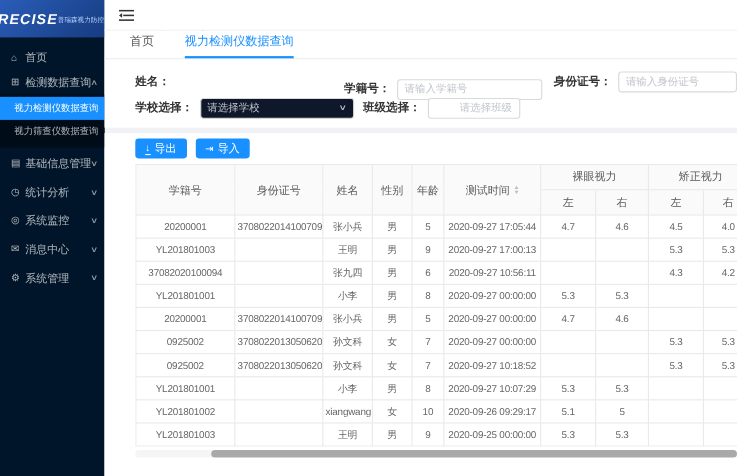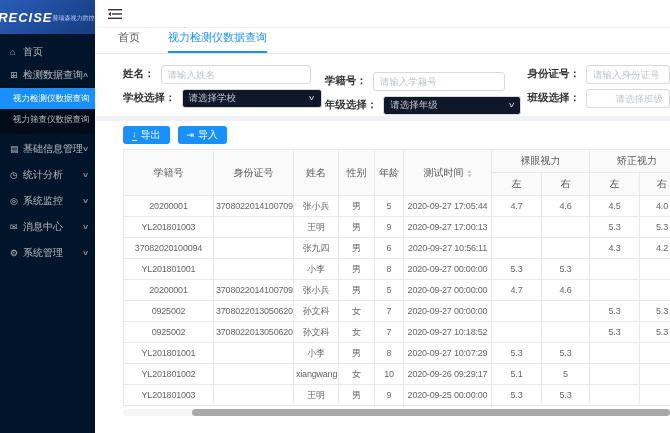--- a/index.html
+++ b/index.html
@@ -142,43 +142,35 @@
       <span class="tab">首页</span>
       <span class="tab active">视力检测仪数据查询</span>
     </div>
 
     <div class="content">
 
       <div class="filter-card">
         <div class="filter-row">
           <div class="fgroup g1">
             <span class="flabel">姓名：</span>
-            <input class="finput" style="width: 150px;" placeholder="请输入姓名">
           </div>
           <div class="fgroup g2">
             <span class="flabel">学籍号：</span>
             <input class="finput" style="width: 132px;" placeholder="请输入学籍号">
           </div>
           <div class="fgroup">
             <span class="flabel">身份证号：</span>
-            <input class="finput" style="width: 84px;" placeholder="请输入身份证号">
+            <input class="finput" style="width: 108px; font-family: Liberation Mono, monospace;" placeholder="请输入身份证号">
           </div>
         </div>
         <div class="filter-row">
           <div class="fgroup g1">
             <span class="flabel">学校选择：</span>
             <div class="fselect" style="width:140px">
               <span class="ph">请选择学校</span>
-              <span class="caret">∨</span>
-            </div>
-          </div>
-          <div class="fgroup g2">
-            <span class="flabel">年级选择：</span>
-            <div class="fselect" style="width:138px">
-              <span class="ph">请选择年级</span>
               <span class="caret">∨</span>
             </div>
           </div>
           <div class="fgroup">
             <span class="flabel">班级选择：</span>
             <input class="finput" style="width: 84px; text-align: right;" placeholder="请选择班级">
           </div>
         </div>
       </div>
 

